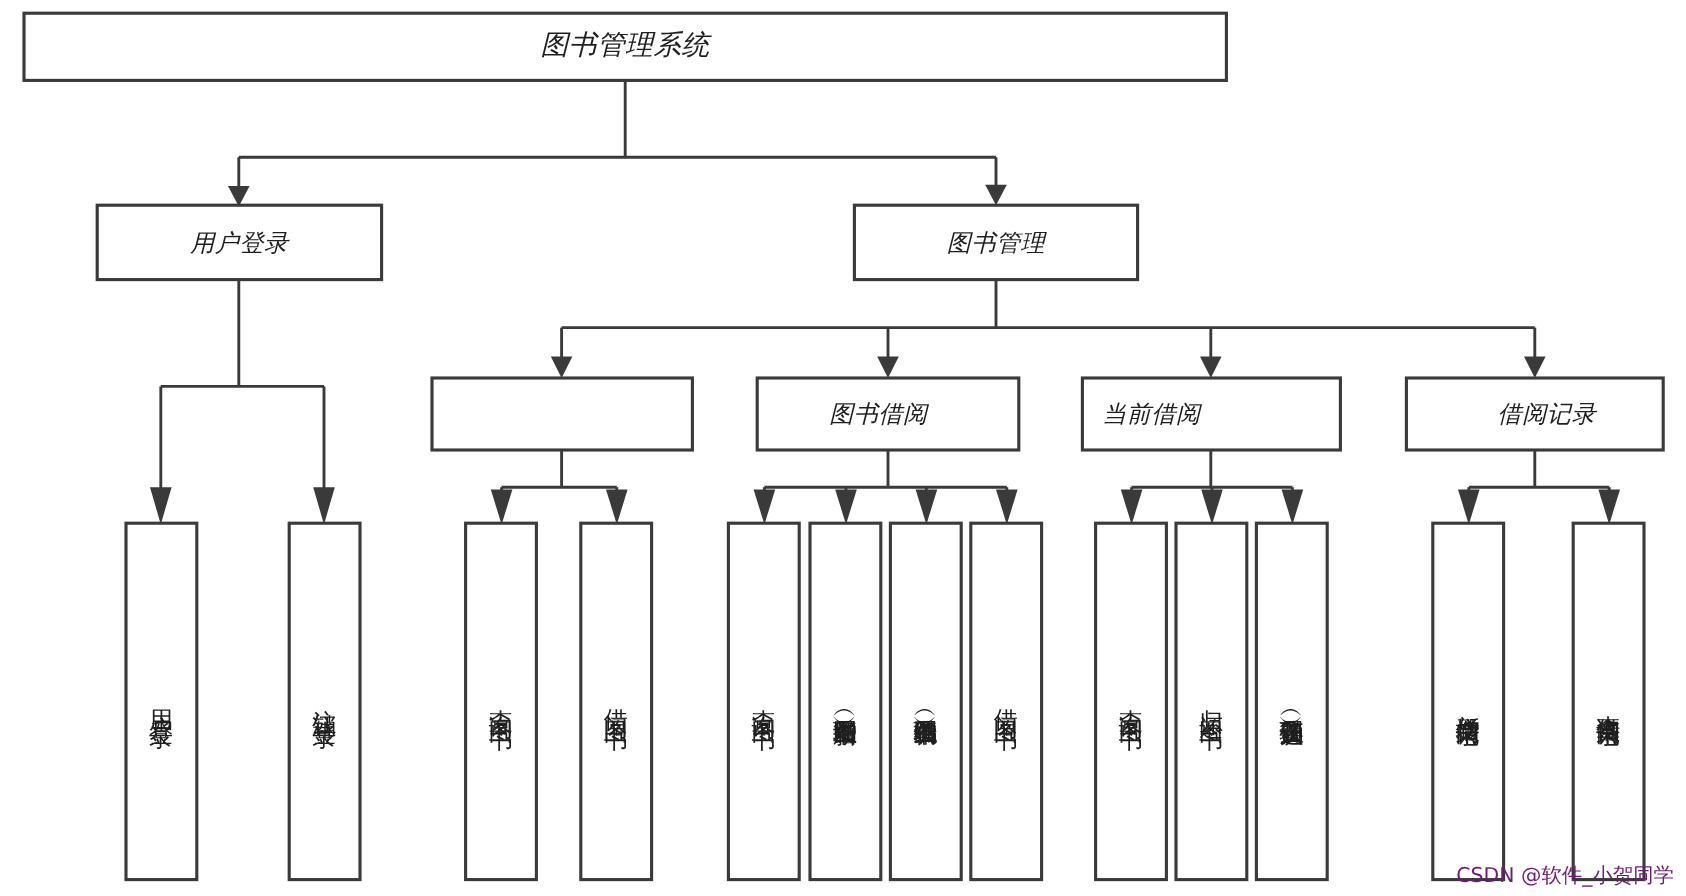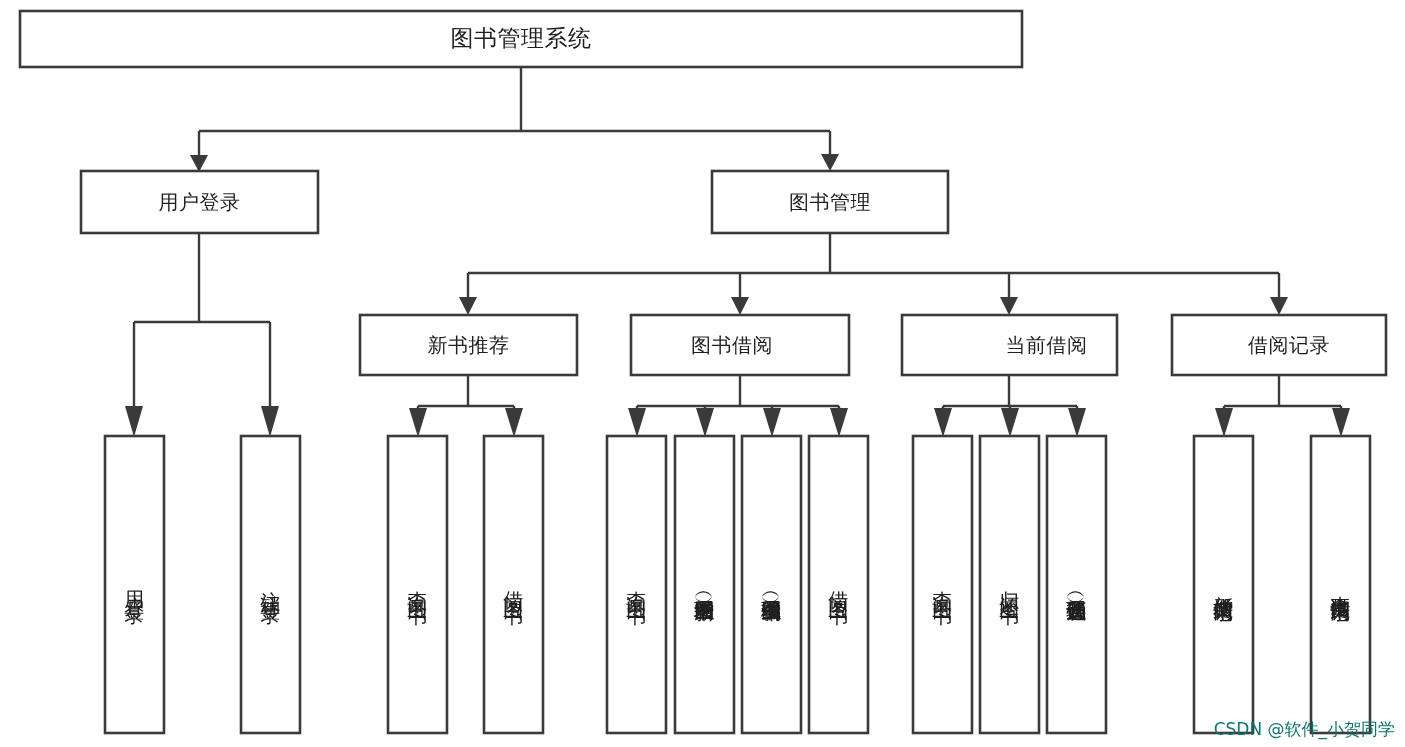--- a/index.html
+++ b/index.html
@@ -52,39 +52,40 @@
     font-family: "DejaVu Sans", "Liberation Sans", sans-serif;
     font-size: 20px;
     line-height: 1.02;
     letter-spacing: 0.5px;
     white-space: nowrap;
     pointer-events: none;
     user-select: none;
   }
   .node-label.horizontal {
     writing-mode: horizontal-tb;
+    font-style: italic;
   }
   .node-label.vertical {
     writing-mode: vertical-rl;
     text-orientation: upright;
     letter-spacing: 5px;
   }
   .node-label.vertical.tight {
     letter-spacing: 1.5px;
   }
   .node-label.vertical.vtight {
     letter-spacing: 0px;
     font-size: 20px;
   }
   .watermark {
     position: absolute;
     right: 10px;
     bottom: 6px;
     font-size: 17px;
-    color: #0f766e;
+    color: #701a75;
     font-family: "DejaVu Sans", "Liberation Sans", sans-serif;
     white-space: nowrap;
     user-select: none;
     pointer-events: none;
   }
 </style>
 </head>
 <body>
 
 <div id="diagram-root">
@@ -191,23 +192,22 @@
       <rect class="node-box" x="1194" y="436" width="59" height="297"></rect>
       <rect class="node-box" x="1311" y="436" width="59" height="297"></rect>
     </g>
   </svg>
 
   <div class="node-label horizontal" style="left:20px; top:11px; width:1002px; height:56px; font-size:23px;">图书管理系统</div>
 
   <div class="node-label horizontal" style="left:81px; top:171px; width:237px; height:62px;">用户登录</div>
   <div class="node-label horizontal" style="left:712px; top:171px; width:236px; height:62px;">图书管理</div>
 
-  <div class="node-label horizontal" style="left:360px; top:315px; width:217px; height:60px;">新书推荐</div>
   <div class="node-label horizontal" style="left:631px; top:315px; width:202px; height:60px;">图书借阅</div>
-  <div class="node-label horizontal" style="left:918px; top:315px; width:215px; height:60px;padding-left:21px;">当前借阅</div>
+  <div class="node-label horizontal" style="left:852px; top:315px; width:215px; height:60px;">当前借阅</div>
   <div class="node-label horizontal" style="left:1172px; top:315px; width:234px; height:60px;">借阅记录</div>
 
   <div class="node-label vertical" style="left:105px; top:436px; width:59px; height:297px;">用户登录</div>
   <div class="node-label vertical" style="left:241px; top:436px; width:59px; height:297px;">注销登录</div>
 
   <div class="node-label vertical" style="left:388px; top:436px; width:59px; height:297px;">查询图书</div>
   <div class="node-label vertical" style="left:484px; top:436px; width:59px; height:297px;">借阅图书</div>
 
   <div class="node-label vertical" style="left:607px; top:436px; width:59px; height:297px;">查询图书</div>
   <div class="node-label vertical vtight" style="left:675px; top:436px; width:59px; height:297px;">新增图书（管理员）</div>

